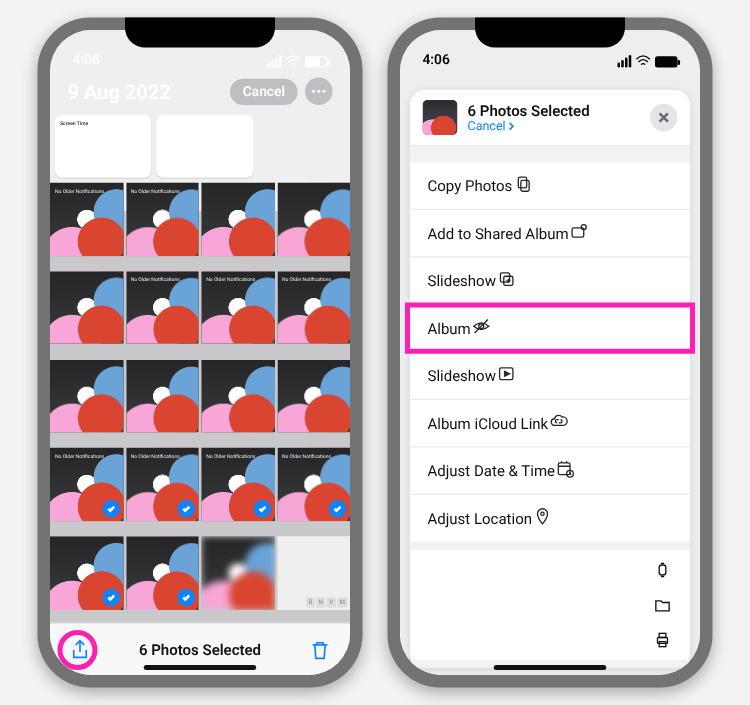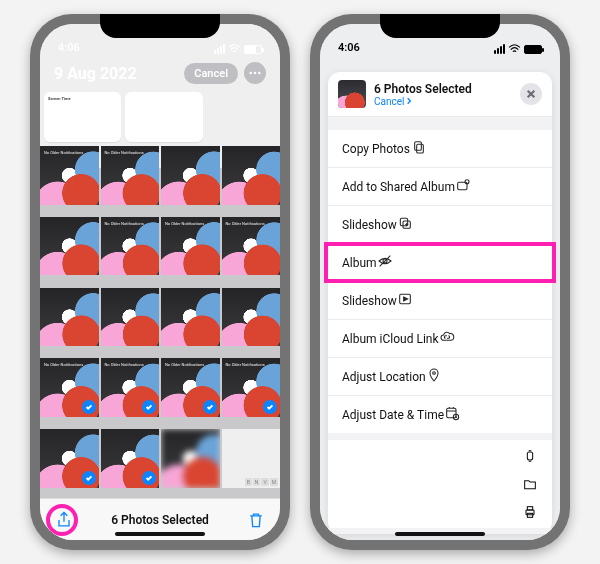--- a/index.html
+++ b/index.html
@@ -478,33 +478,33 @@
               </svg></span>
         </div>
         <div class="action-row">
           <span>Album iCloud Link</span>
           <span class="action-icon"><svg viewBox="0 0 24 24">
                 <path d="M7 17 a4 4 0 0 1 0-8 a5 5 0 0 1 9-2 a4 4 0 0 1 2 10 Z"></path>
                 <path d="M10 14 a2 2 0 0 1 0-4 h2 M14 10 a2 2 0 0 1 0 4 h-2"></path>
               </svg></span>
         </div>
         <div class="action-row">
-          <span>Adjust Location</span>
-          <span class="action-icon"><svg viewBox="0 0 24 24">
-                <path d="M12 3 a6 6 0 0 1 6 6 c0 5 -6 12 -6 12 s-6-7 -6-12 a6 6 0 0 1 6-6 Z"></path>
-                <circle cx="12" cy="9" r="2"></circle>
-              </svg></span>
-        </div>
-        <div class="action-row">
           <span>Adjust Date &amp; Time</span>
           <span class="action-icon"><svg viewBox="0 0 24 24">
                 <rect x="4" y="5" width="14" height="14" rx="2"></rect>
                 <path d="M4 9 h14 M8 5 v-2 M14 5 v-2"></path>
                 <circle cx="18" cy="18" r="4"></circle>
                 <path d="M18 16 v2 l1.5 1"></path>
+              </svg></span>
+        </div>
+        <div class="action-row">
+          <span>Adjust Location</span>
+          <span class="action-icon"><svg viewBox="0 0 24 24">
+                <path d="M12 3 a6 6 0 0 1 6 6 c0 5 -6 12 -6 12 s-6-7 -6-12 a6 6 0 0 1 6-6 Z"></path>
+                <circle cx="12" cy="9" r="2"></circle>
               </svg></span>
         </div>
       </div>
 
       <div class="mini-divider"></div>
       <div class="extra-icons">
         <span><svg viewBox="0 0 24 24">
               <rect x="8" y="6" width="8" height="12" rx="3"></rect>
               <path d="M10 4 h4 M10 20 h4"></path>
             </svg></span>

